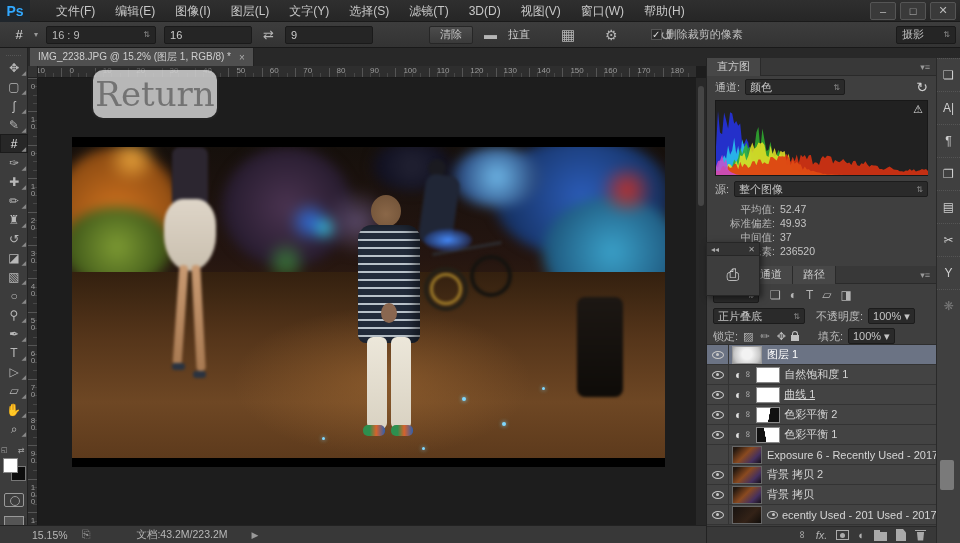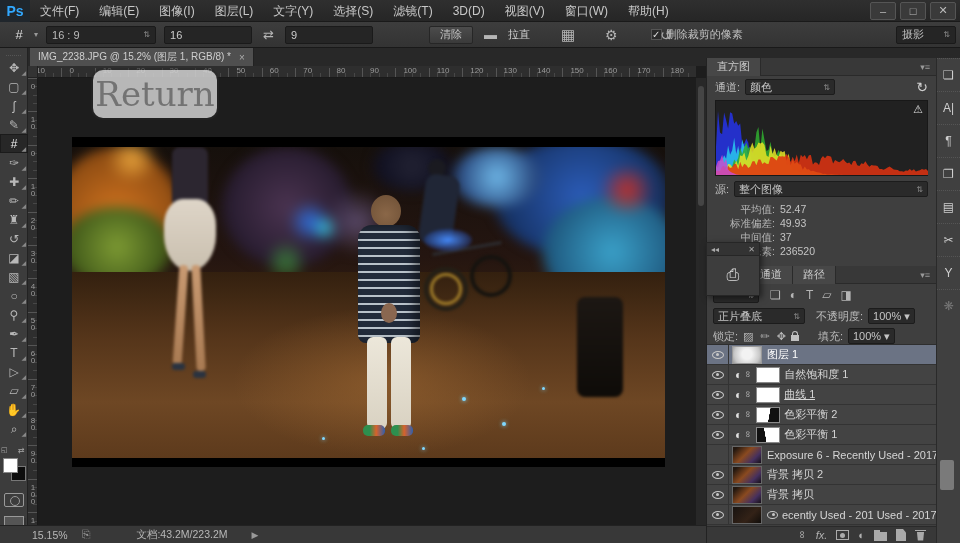--- a/index.html
+++ b/index.html
@@ -5,21 +5,21 @@
   * { margin:0; padding:0; box-sizing:border-box; }
   html,body { background:#111; }
   #app {
     position:relative; width:960px; height:543px; overflow:hidden;
     font-family:"Liberation Sans","DejaVu Sans",sans-serif;
     color:#ccc; font-size:12px; background:#1d1d1d; user-select:none;
   }
   
   #menubar { position:absolute; left:0; top:0; width:960px; height:22px;
     background:linear-gradient(#2f2f2f,#262626); border-bottom:1px solid #1a1a1a;
-    display:flex; align-items:center; }
+    display:flex; align-items:center;gap:16px; }
   #ps-logo { width:30px; height:22px; display:flex; align-items:center; justify-content:center;
     color:#31a8ff; font-weight:bold; font-size:14px; background:#20262c; }
   .menu-item { padding:0 10px; height:22px; line-height:22px; color:#c8c8c8; font-size:12px; }
   #win-controls { margin-left:auto; display:flex; }
   .win-btn { width:26px; height:18px; margin-right:4px; display:flex; align-items:center;
     justify-content:center; color:#bbb; font-size:11px; background:#3a3a3a;
     border:1px solid #555; border-radius:2px; }
   
   #optionsbar { position:absolute; left:0; top:22px; width:960px; height:26px;
     background:linear-gradient(#3d3d3d,#333); border-bottom:1px solid #191919;
@@ -428,21 +428,21 @@
   </div>
 
   <div id="dock">
 
     <div class="panel-header">
       <div class="panel-tab">直方图</div>
       <span class="panel-menu">▾≡</span>
     </div>
     <div class="row">
       <span>通道:</span>
-      <div class="mini-select" style="width:90px">
+      <div class="mini-select" style="width:100px">
         <span>颜色</span>
         <span class="dd" style="margin-left:auto">⇅</span>
       </div>
       <span style="margin-left:auto;font-size:14px;color:#cfcfcf">↻</span>
     </div>
     <div id="histo-box">
       <svg id="histo-svg" width="212" height="74" style="display:block">
           <polygon points="0,74 0.0,45.5 2.0,10.0 4.0,31.5 6.1,33.3 8.1,11.6 10.1,19.0 12.1,27.4 14.1,11.2 16.2,12.6 18.2,22.8 20.2,20.1 22.2,24.8 24.2,22.4 26.2,43.2 28.3,42.4 30.3,37.5 32.3,41.7 34.3,57.6 36.3,49.4 38.4,55.8 40.4,53.0 42.4,57.5 44.4,66.0 46.4,64.7 48.5,64.1 50.5,67.1 52.5,68.7 54.5,70.0 56.5,70.1 58.6,71.0 60.6,72.4 62.6,72.9 64.6,72.8 66.6,73.4 68.6,73.6 70.7,73.7 72.7,73.7 74.7,73.8 76.7,73.8 78.7,73.9 80.8,73.9 82.8,73.9 84.8,74.0 86.8,74.0 88.8,74.0 90.9,74.0 92.9,74.0 94.9,74.0 96.9,74.0 98.9,74.0 101.0,74.0 103.0,74.0 105.0,74.0 107.0,74.0 109.0,74.0 111.0,74.0 113.1,74.0 115.1,74.0 117.1,74.0 119.1,74.0 121.1,74.0 123.2,74.0 125.2,74.0 127.2,74.0 129.2,74.0 131.2,74.0 133.3,74.0 135.3,74.0 137.3,74.0 139.3,74.0 141.3,74.0 143.4,74.0 145.4,74.0 147.4,74.0 149.4,74.0 151.4,74.0 153.4,74.0 155.5,74.0 157.5,74.0 159.5,74.0 161.5,74.0 163.5,74.0 165.6,74.0 167.6,74.0 169.6,74.0 171.6,74.0 173.6,74.0 175.7,74.0 177.7,74.0 179.7,74.0 181.7,74.0 183.7,74.0 185.8,74.0 187.8,74.0 189.8,74.0 191.8,74.0 193.8,74.0 195.8,74.0 197.9,74.0 199.9,74.0 201.9,74.0 203.9,74.0 205.9,74.0 208.0,74.0 210.0,74.0 212.0,74.0 212,74" fill="#2433e8" fill-opacity="0.85"></polygon>
           <polygon points="0,74 0.0,66.0 2.0,66.5 4.0,60.0 6.1,59.6 8.1,54.2 10.1,57.8 12.1,44.5 14.1,53.8 16.2,49.3 18.2,36.7 20.2,53.1 22.2,44.8 24.2,56.1 26.2,38.2 28.3,46.1 30.3,43.8 32.3,61.2 34.3,51.4 36.3,62.9 38.4,57.9 40.4,64.1 42.4,65.6 44.4,69.4 46.4,70.7 48.5,71.7 50.5,71.8 52.5,73.1 54.5,72.8 56.5,73.3 58.6,73.5 60.6,73.8 62.6,73.9 64.6,73.9 66.6,73.9 68.6,74.0 70.7,74.0 72.7,74.0 74.7,74.0 76.7,74.0 78.7,74.0 80.8,74.0 82.8,74.0 84.8,74.0 86.8,74.0 88.8,74.0 90.9,74.0 92.9,74.0 94.9,74.0 96.9,74.0 98.9,74.0 101.0,74.0 103.0,74.0 105.0,74.0 107.0,74.0 109.0,74.0 111.0,74.0 113.1,74.0 115.1,74.0 117.1,74.0 119.1,74.0 121.1,74.0 123.2,74.0 125.2,74.0 127.2,74.0 129.2,74.0 131.2,74.0 133.3,74.0 135.3,74.0 137.3,74.0 139.3,74.0 141.3,74.0 143.4,74.0 145.4,74.0 147.4,74.0 149.4,74.0 151.4,74.0 153.4,74.0 155.5,74.0 157.5,74.0 159.5,74.0 161.5,74.0 163.5,74.0 165.6,74.0 167.6,74.0 169.6,74.0 171.6,74.0 173.6,74.0 175.7,74.0 177.7,74.0 179.7,74.0 181.7,74.0 183.7,74.0 185.8,74.0 187.8,74.0 189.8,74.0 191.8,74.0 193.8,74.0 195.8,74.0 197.9,74.0 199.9,74.0 201.9,74.0 203.9,74.0 205.9,74.0 208.0,74.0 210.0,74.0 212.0,74.0 212,74" fill="#29c8ee" fill-opacity="0.85"></polygon>
           <polygon points="0,74 0.0,72.4 2.0,71.9 4.0,71.4 6.1,71.1 8.1,67.8 10.1,64.7 12.1,67.6 14.1,66.8 16.2,64.9 18.2,58.5 20.2,61.4 22.2,56.7 24.2,46.3 26.2,52.9 28.3,46.1 30.3,41.6 32.3,47.4 34.3,45.2 36.3,52.5 38.4,47.3 40.4,31.3 42.4,26.1 44.4,47.9 46.4,27.4 48.5,39.1 50.5,49.9 52.5,48.7 54.5,40.7 56.5,52.2 58.6,55.6 60.6,53.4 62.6,48.9 64.6,52.8 66.6,56.2 68.6,52.1 70.7,64.6 72.7,62.9 74.7,65.3 76.7,68.7 78.7,69.6 80.8,68.6 82.8,70.7 84.8,71.0 86.8,70.0 88.8,71.1 90.9,71.8 92.9,72.6 94.9,72.6 96.9,72.9 98.9,73.3 101.0,73.5 103.0,73.7 105.0,73.8 107.0,73.8 109.0,73.9 111.0,73.9 113.1,73.9 115.1,74.0 117.1,74.0 119.1,74.0 121.1,74.0 123.2,74.0 125.2,74.0 127.2,74.0 129.2,74.0 131.2,74.0 133.3,74.0 135.3,74.0 137.3,74.0 139.3,74.0 141.3,74.0 143.4,74.0 145.4,74.0 147.4,74.0 149.4,74.0 151.4,74.0 153.4,74.0 155.5,74.0 157.5,74.0 159.5,74.0 161.5,74.0 163.5,74.0 165.6,74.0 167.6,74.0 169.6,74.0 171.6,74.0 173.6,74.0 175.7,74.0 177.7,74.0 179.7,74.0 181.7,74.0 183.7,74.0 185.8,74.0 187.8,74.0 189.8,74.0 191.8,74.0 193.8,74.0 195.8,74.0 197.9,74.0 199.9,74.0 201.9,74.0 203.9,74.0 205.9,74.0 208.0,74.0 210.0,74.0 212.0,74.0 212,74" fill="#2fae2f" fill-opacity="0.85"></polygon>

